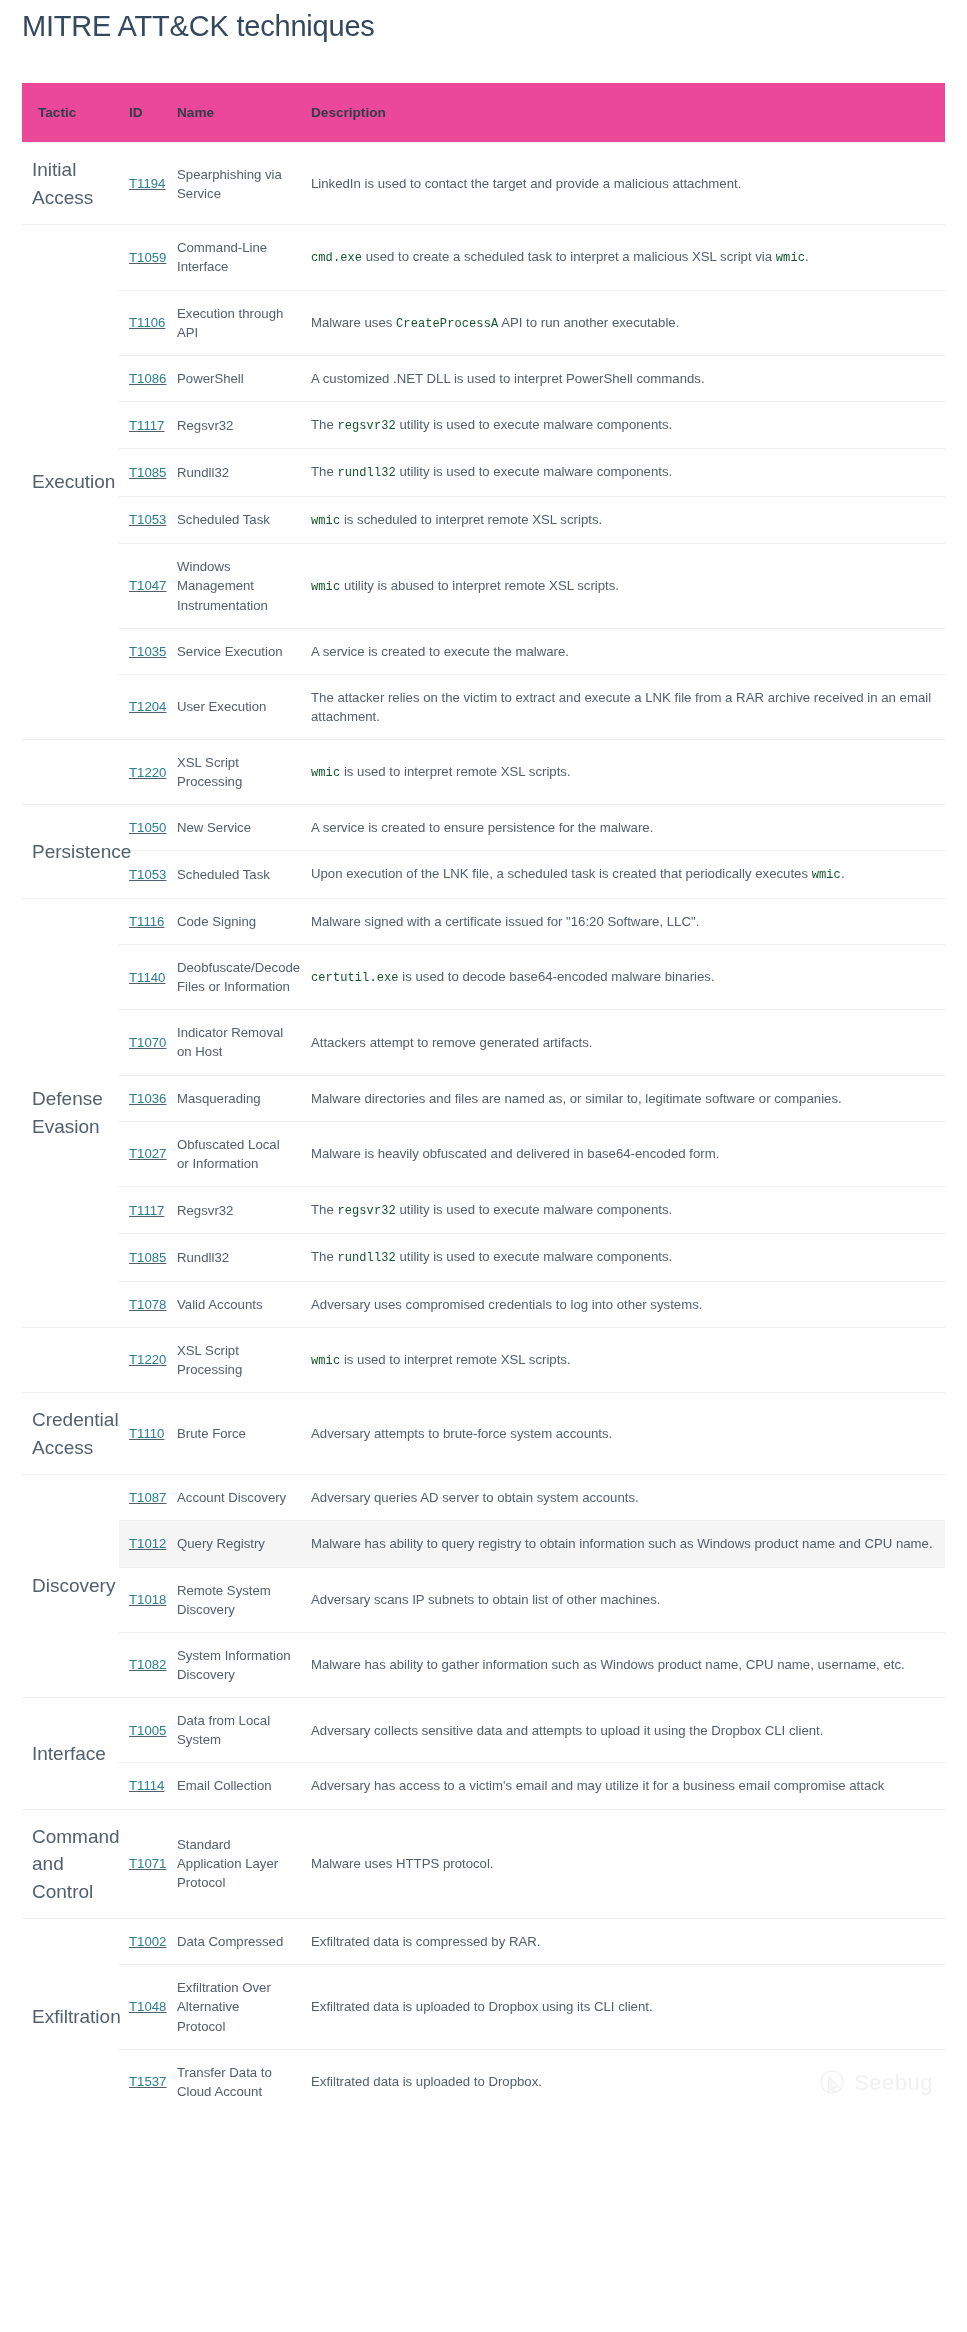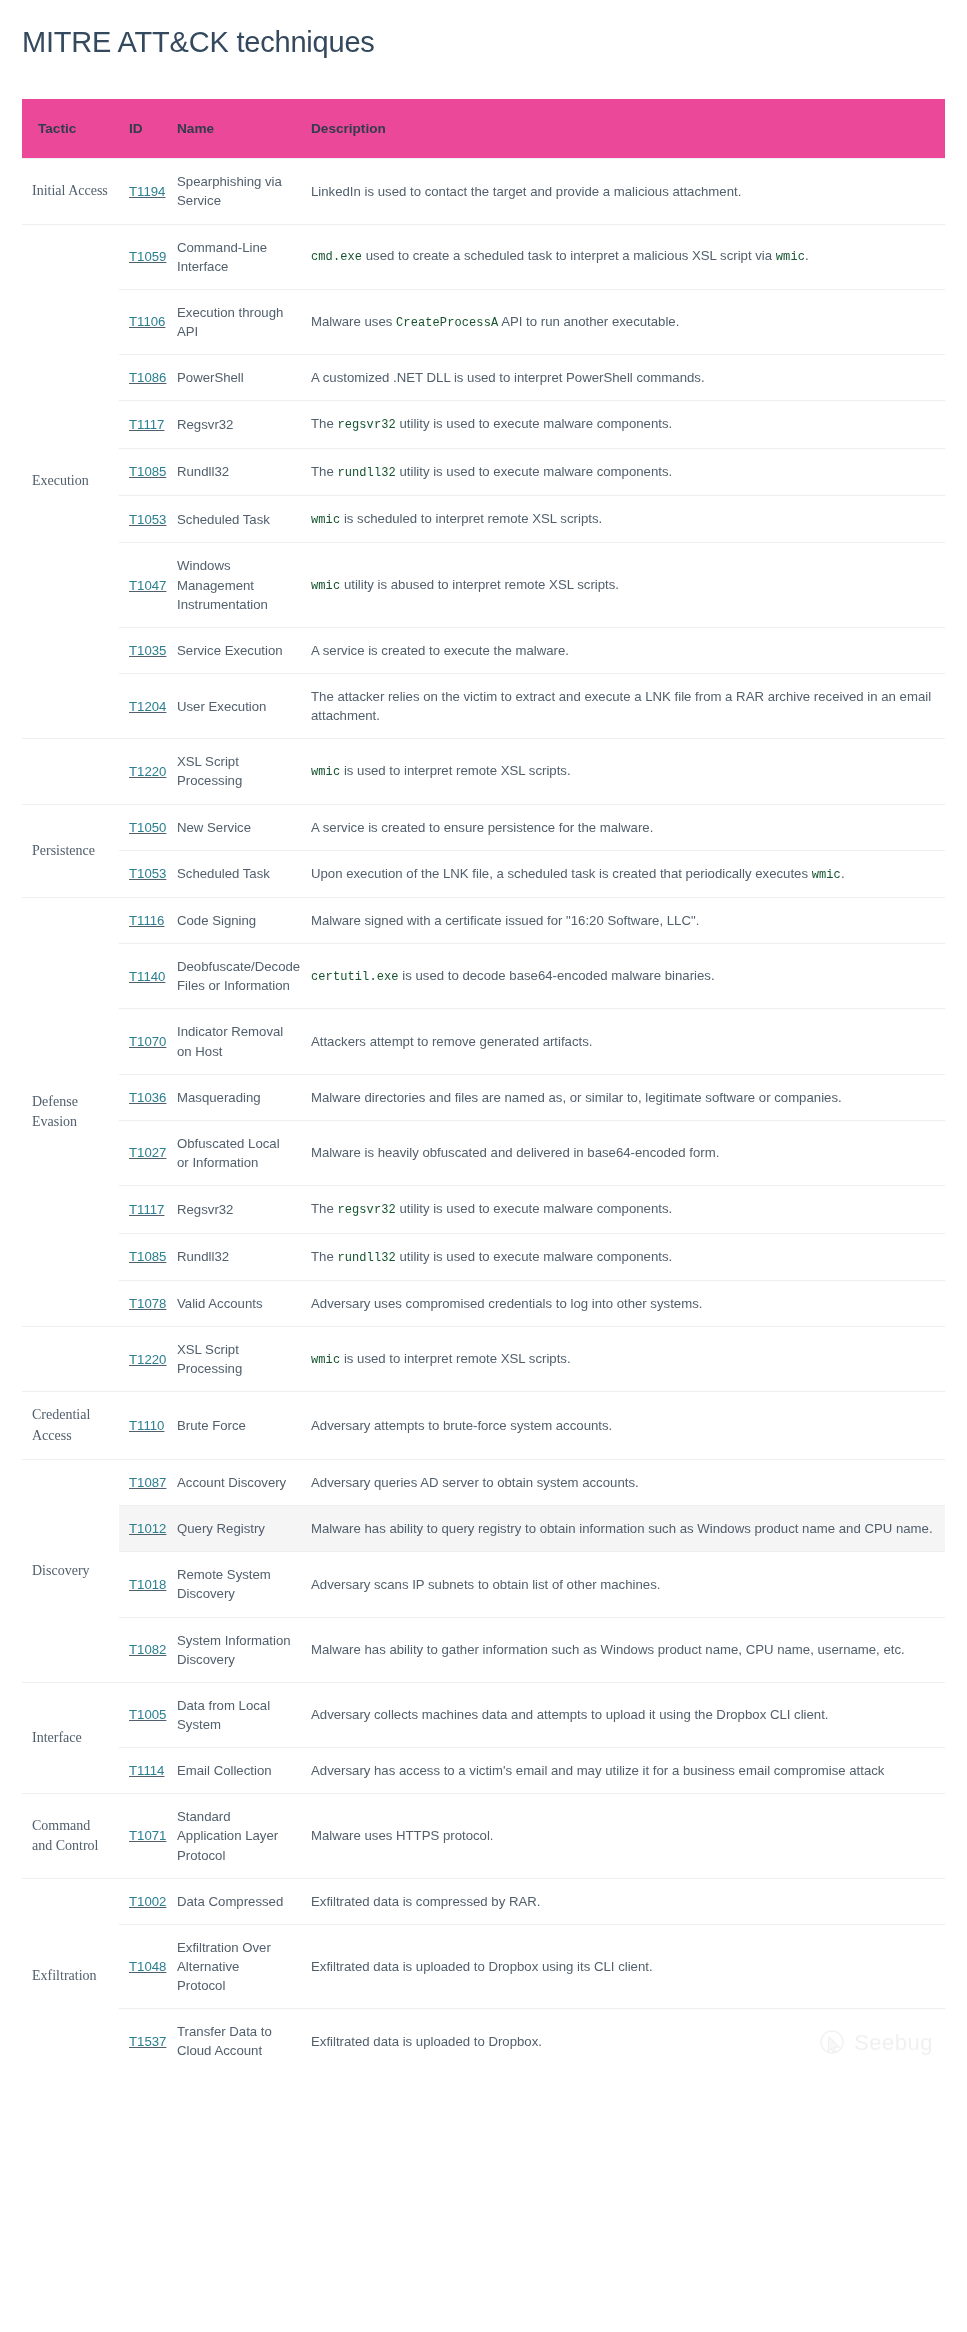--- a/index.html
+++ b/index.html
@@ -18,21 +18,21 @@
   .page {
     width: 967px;
     position: relative;
   }
   .page-title {
     font-size: 29px;
     font-weight: 400;
     color: #34495e;
     letter-spacing: -0.2px;
     margin: 0;
-    padding: 24px 0 0 22px;
+    padding: 8px 0 0 22px;
     line-height: 1.25;
   }
   .table-wrap {
     margin: 39px 22px 0 22px;
     width: 923px;
   }
   table.attck {
     border-collapse: collapse;
     width: 923px;
     table-layout: fixed;
@@ -62,22 +62,21 @@
     color: #52606d;
   }
   table.attck tbody tr.row-hl td {
     background: #f5f5f5;
     margin-top: 29px;
   }
   td.tactic {
     padding-left: 16px;
     color: #5d6b78;
     border-top: 1px solid #dfe4e6;
-    font-size: 14px;
-    font-family: Liberation Serif, serif;
+    font-size: 19px;
   }
   td.id {
     color: #2a7f91;
     font-size: 13.2px;
     white-space: nowrap;
     text-decoration: underline;
   }
   td.id a { color: #2a7f91; text-decoration: none; }
   td.name { color: #52606d; }
   td.desc { color: #52606d; padding-right: 20px; }
@@ -271,21 +270,21 @@
           </tr>
           <tr>
             <td class="id"><a>T1082</a></td>
             <td class="name">System Information Discovery</td>
             <td class="desc">Malware has ability to gather information such as Windows product name, CPU name, username, etc.</td>
           </tr>
           <tr class="group-start">
             <td class="tactic" rowspan="2">Interface</td>
             <td class="id"><a>T1005</a></td>
             <td class="name">Data from Local System</td>
-            <td class="desc">Adversary collects machines data and attempts to upload it using the Dropbox CLI client.</td>
+            <td class="desc">Adversary collects sensitive data and attempts to upload it using the Dropbox CLI client.</td>
           </tr>
           <tr>
             <td class="id"><a>T1114</a></td>
             <td class="name">Email Collection</td>
             <td class="desc">Adversary has access to a victim's email and may utilize it for a business email compromise attack</td>
           </tr>
           <tr class="group-start">
             <td class="tactic" rowspan="1">Command and Control</td>
             <td class="id"><a>T1071</a></td>
             <td class="name">Standard Application Layer Protocol</td>

